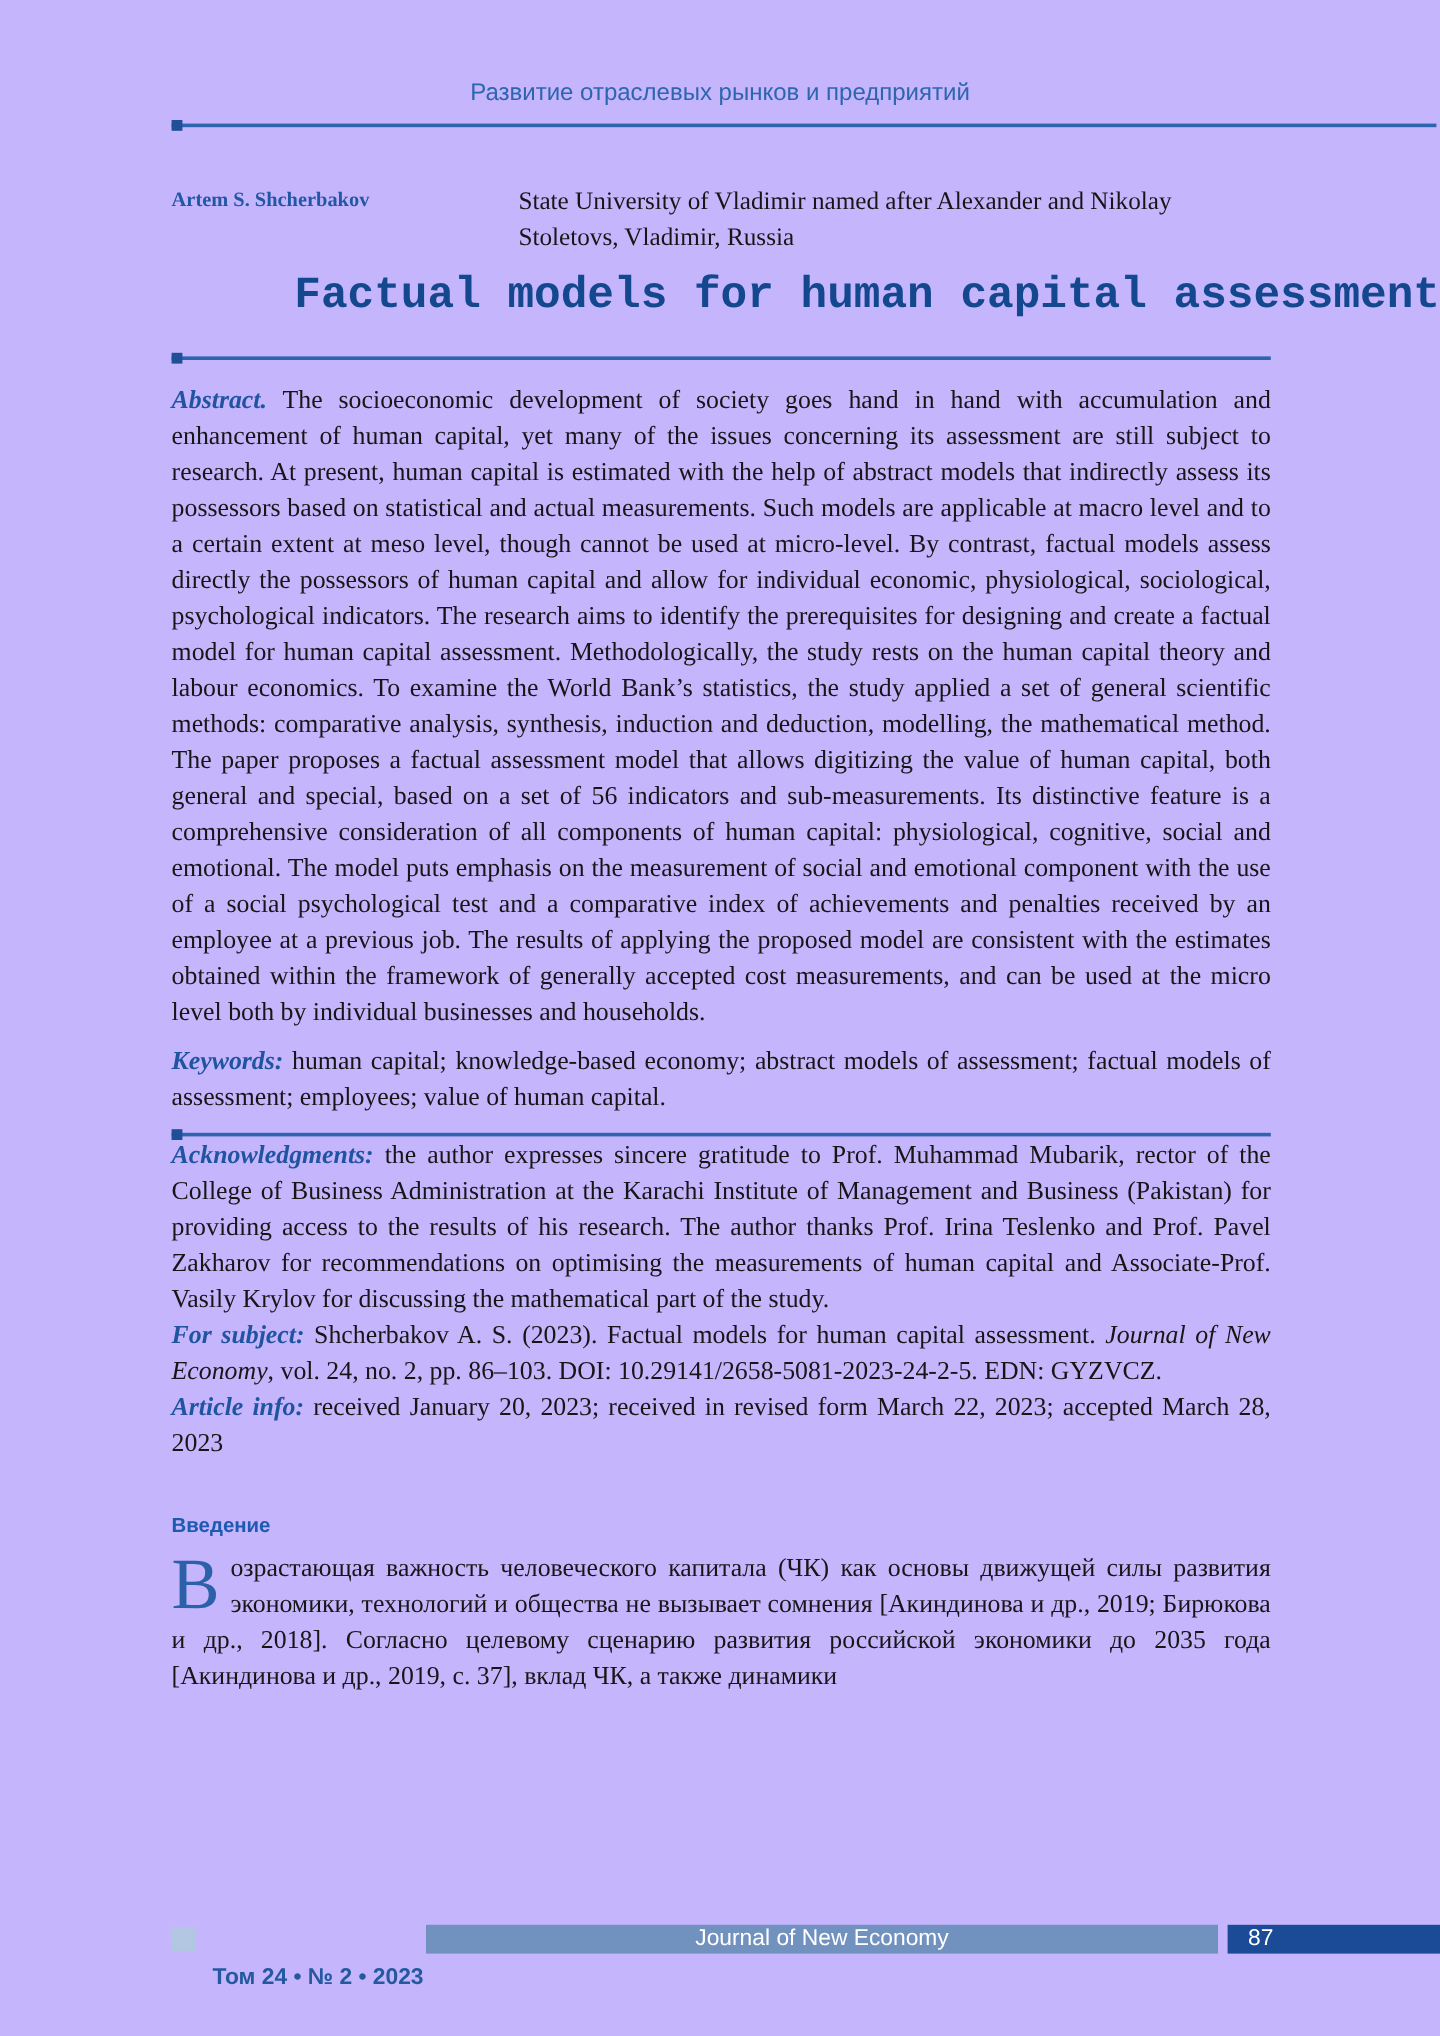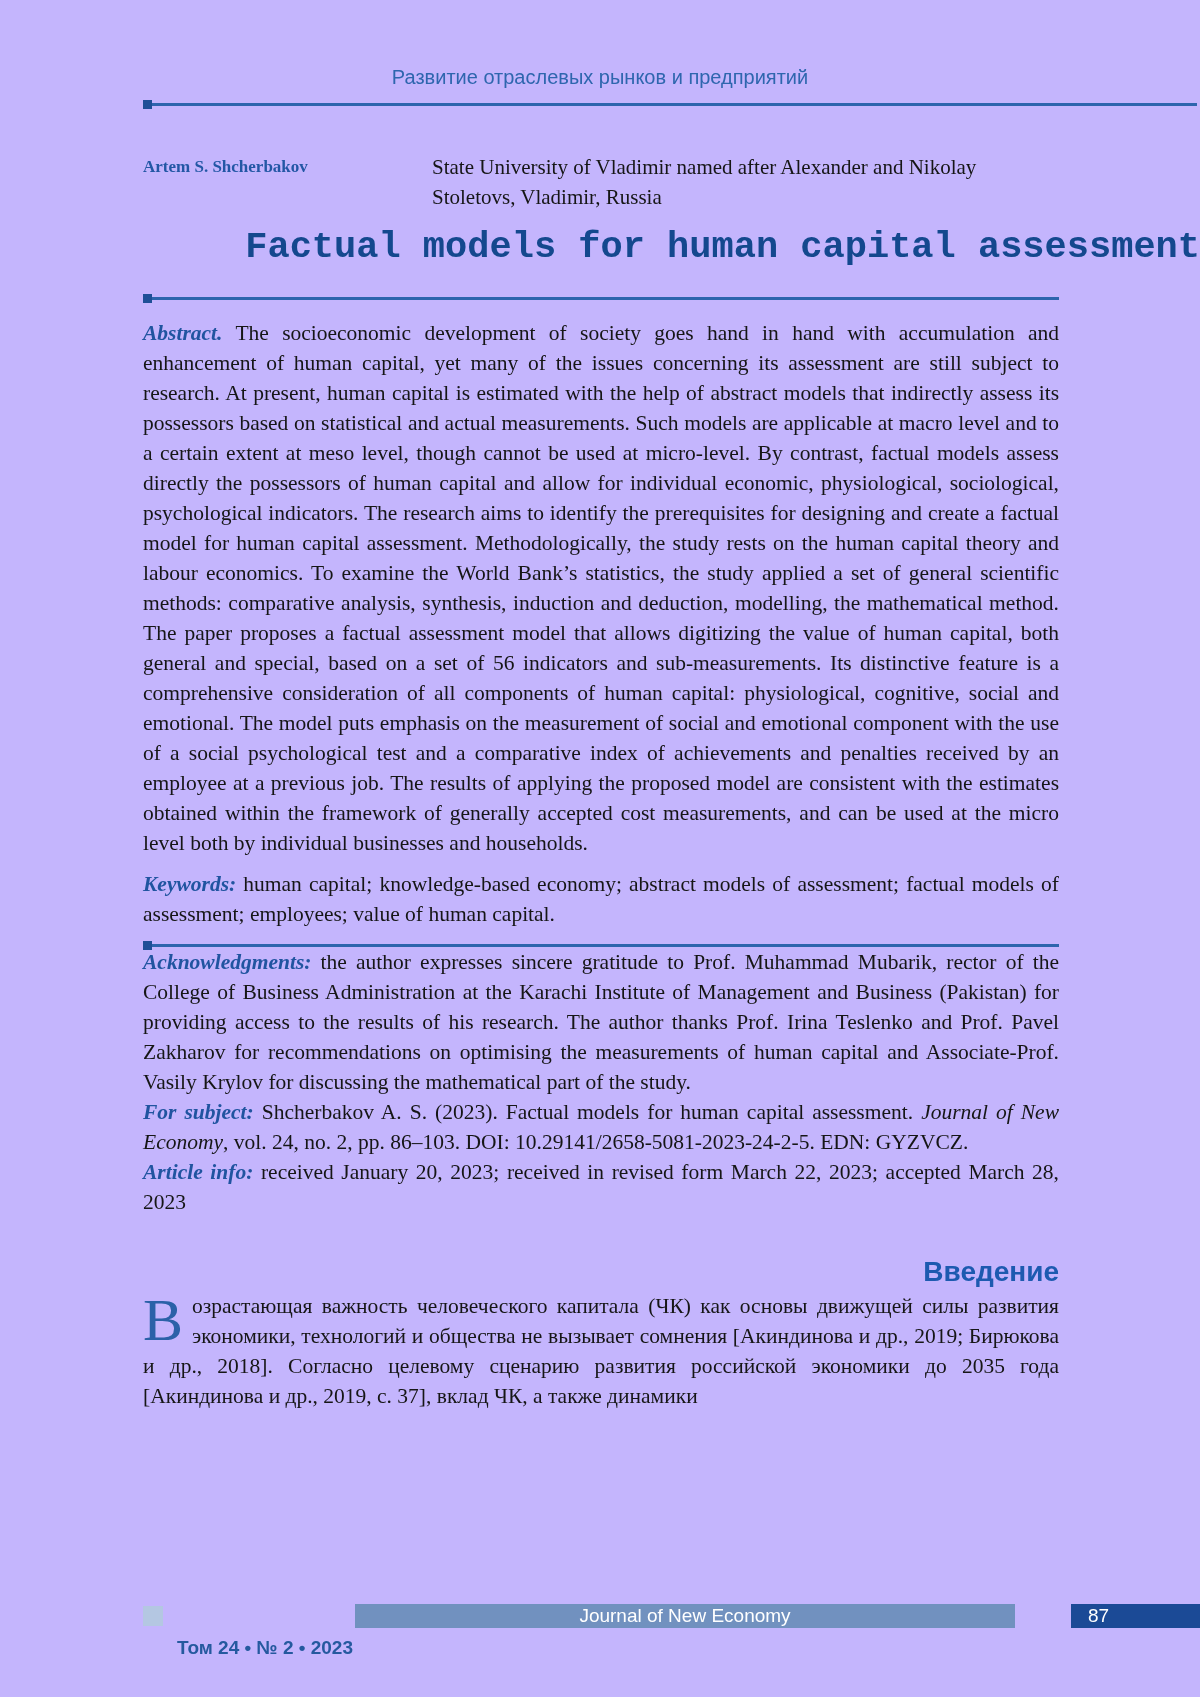--- a/index.html
+++ b/index.html
@@ -74,24 +74,24 @@
     text-align: justify;
   }
   .para { margin: 0; }
   .keywords { margin-top: 11px; }
   .ack { }
   .label { font-weight: bold; font-style: italic; color: #2054a0; }
   .citation-italic { font-style: italic; }
 
   .section-heading {
     margin: 40px 0 4px 0;
-    text-align: right;
+    text-align: left;
     font-family: "Liberation Sans", sans-serif;
     font-weight: bold;
-    font-size: 28px;
+    font-size: 17px;
     color: #1d5ab0;
   }
   .dropcap {
     float: left;
     font-size: 60px;
     line-height: 50px;
     color: #2b61a8;
     margin: 4px 9px 0 0;
   }
 
@@ -121,21 +121,20 @@
   }
   .footer-page {
     position: absolute; left: 1023px; right: 0; top: 0;
     height: 24px;
     background: #1b4a96;
     color: #ffffff;
     font-family: "Liberation Sans", sans-serif;
     font-size: 19px; line-height: 24px;
     padding-left: 17px;
     box-sizing: border-box;
-    margin-left: 48px;
   }
 </style>
 </head>
 <body>
 
 <div class="page">
 
   <div class="running-head">Развитие отраслевых рынков и предприятий</div>
 
   <div class="rule rule-top">

